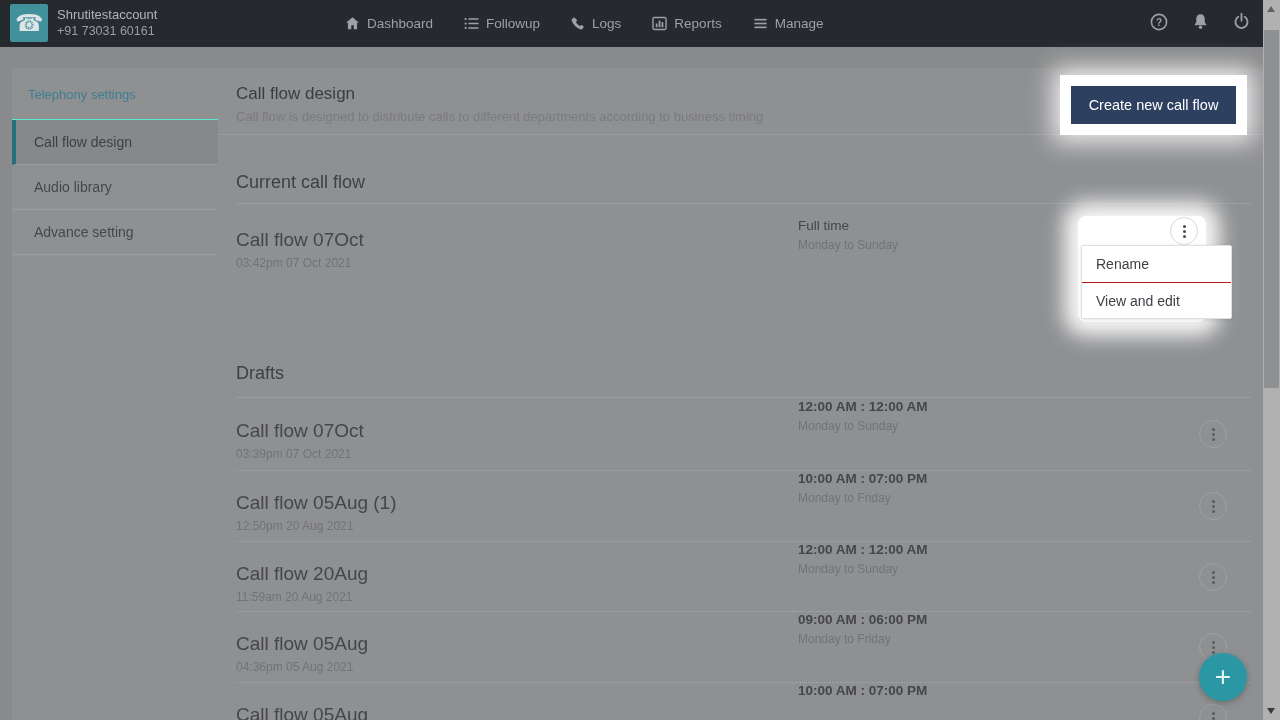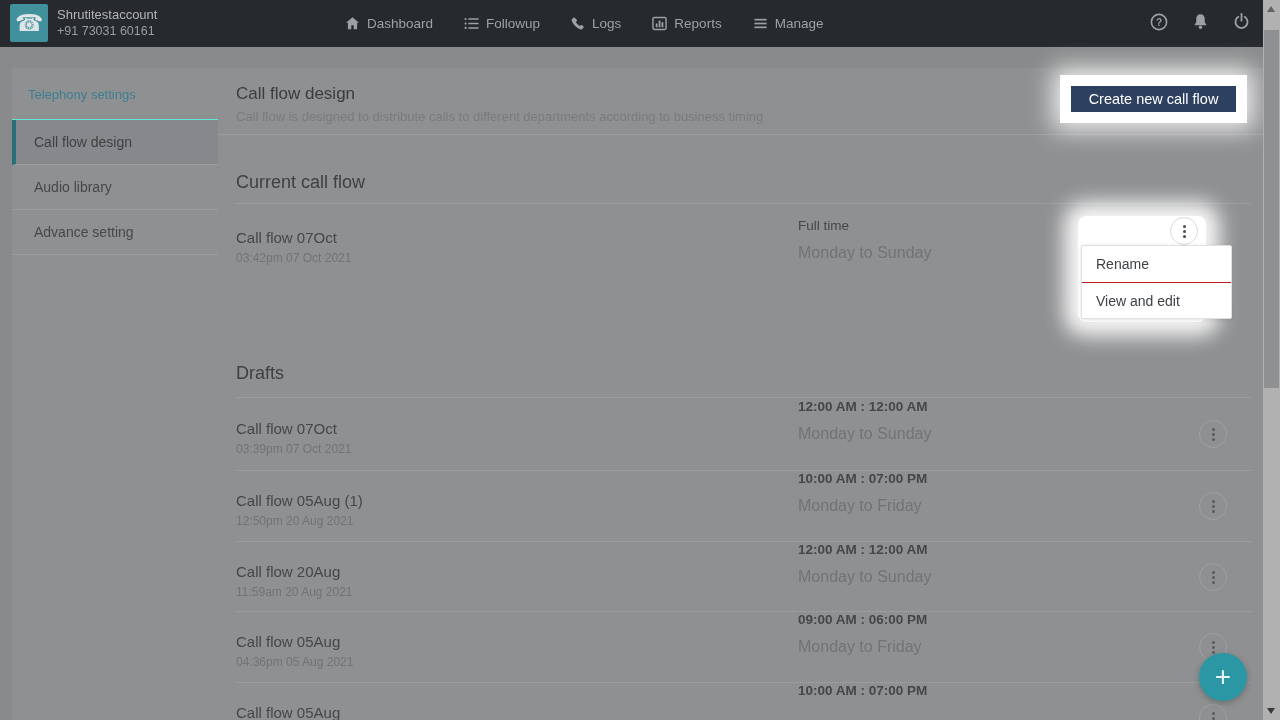--- a/index.html
+++ b/index.html
@@ -27,40 +27,40 @@
   .side-item.active { background:#87888b; border-left:4px solid #276f79; padding-left:18px; color:#3f4043; }
 
   .main { position:absolute; left:218px; top:68px; width:1045px; height:652px; background:#8f9092; }
   .main-header { padding:16px 0 0 18px; height:67px; border-bottom:1px solid #9b9c9f; }
   .main-title { font-size:17px; color:#3b3c3e; }
   .main-sub { font-size:13px; color:#7a7b7e; margin-top:5px; }
 
   .section-title { position:absolute; left:18px; font-size:18px; color:#3f4042; }
   .hr { position:absolute; left:18px; right:12px; border-top:1px solid #9c9d9f; }
 
-  .row-name { font-size:15px; color:#454649; }
+  .row-name { font-size:19px; color:#454649; }
   .row-date { font-size:12px; color:#717376; margin-top:5px; }
   .row-mid { position:absolute; left:562px; top:0; width:260px; }
   .row-timing { font-size:13.5px; color:#454649; font-weight:700; }
   .row-timing.plain { font-weight:400; }
-  .row-days { font-size:16px; color:#717376; margin-top:11px; }
+  .row-days { font-size:12px; color:#717376; margin-top:5px; }
 
   .current-row { position:absolute; left:18px; top:150px; width:1015px; padding-top:11px; }
   .draft-row { position:absolute; left:18px; width:1015px; padding-top:21px; }
   .draft-row.sep { border-top:1px dotted #a6a7a9; }
 
   
   .kebab { position:absolute; width:28px; height:28px; border:1px solid #9fa0a3; border-radius:50%;
            display:flex; align-items:center; justify-content:center; color:#5b5c5f; cursor:pointer; }
   .kebab .dots { width:3px; height:3px; border-radius:50%; background:currentColor;
                  box-shadow:0 -5px 0 currentColor, 0 5px 0 currentColor; }
   .draft-row .kebab { right:24px; top:21px; }
 
   
-  .create-btn { position:absolute; left:1071px; top:86px; width:165px; height:26px; background:var(--button-navy,#2e4060);
+  .create-btn { position:absolute; left:1071px; top:86px; width:165px; height:38px; background:var(--button-navy,#2e4060);
                 color:#fff; font-size:14.5px; font-family:inherit; border:none; border-radius:0; cursor:pointer; z-index:6;
                 box-shadow:0 0 0 11px #ffffff, 0 0 24px 18px rgba(255,255,255,0.85); }
   .menu-spot { position:absolute; left:1078px; top:216px; width:128px; height:106px; background:#fff; border-radius:8px;
                box-shadow:0 0 20px 14px rgba(255,255,255,0.92); z-index:6; }
   .menu-spot .kebab { right:8px; top:1px; background:#fff; border-color:#d9d9d9; color:#4b4d50; }
   .ctx-menu { position:absolute; left:3px; top:29px; width:151px; background:#fff; border:1px solid #e0e0e0;
               border-radius:2px; box-shadow:0 1px 4px rgba(0,0,0,0.12); }
   .ctx-item { height:36px; display:flex; align-items:center; padding-left:14px; font-size:14px; color:#3e4246; cursor:pointer; }
   .ctx-item + .ctx-item { border-top:1px solid #b91c1c; }
 

